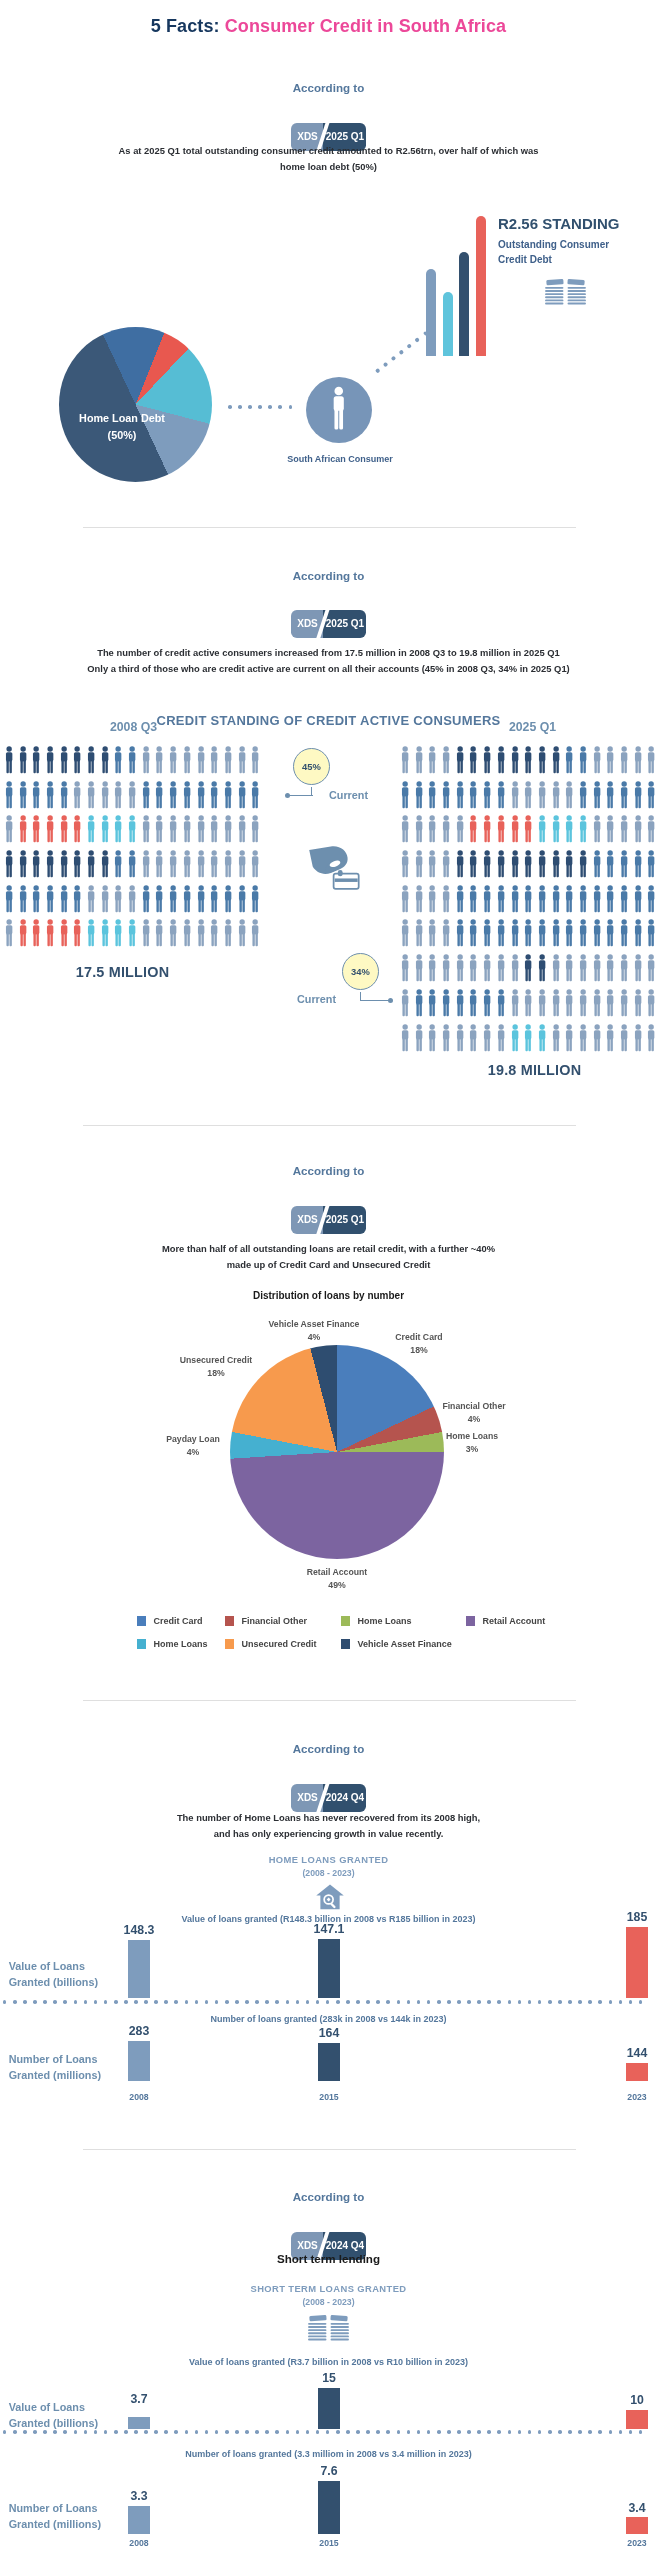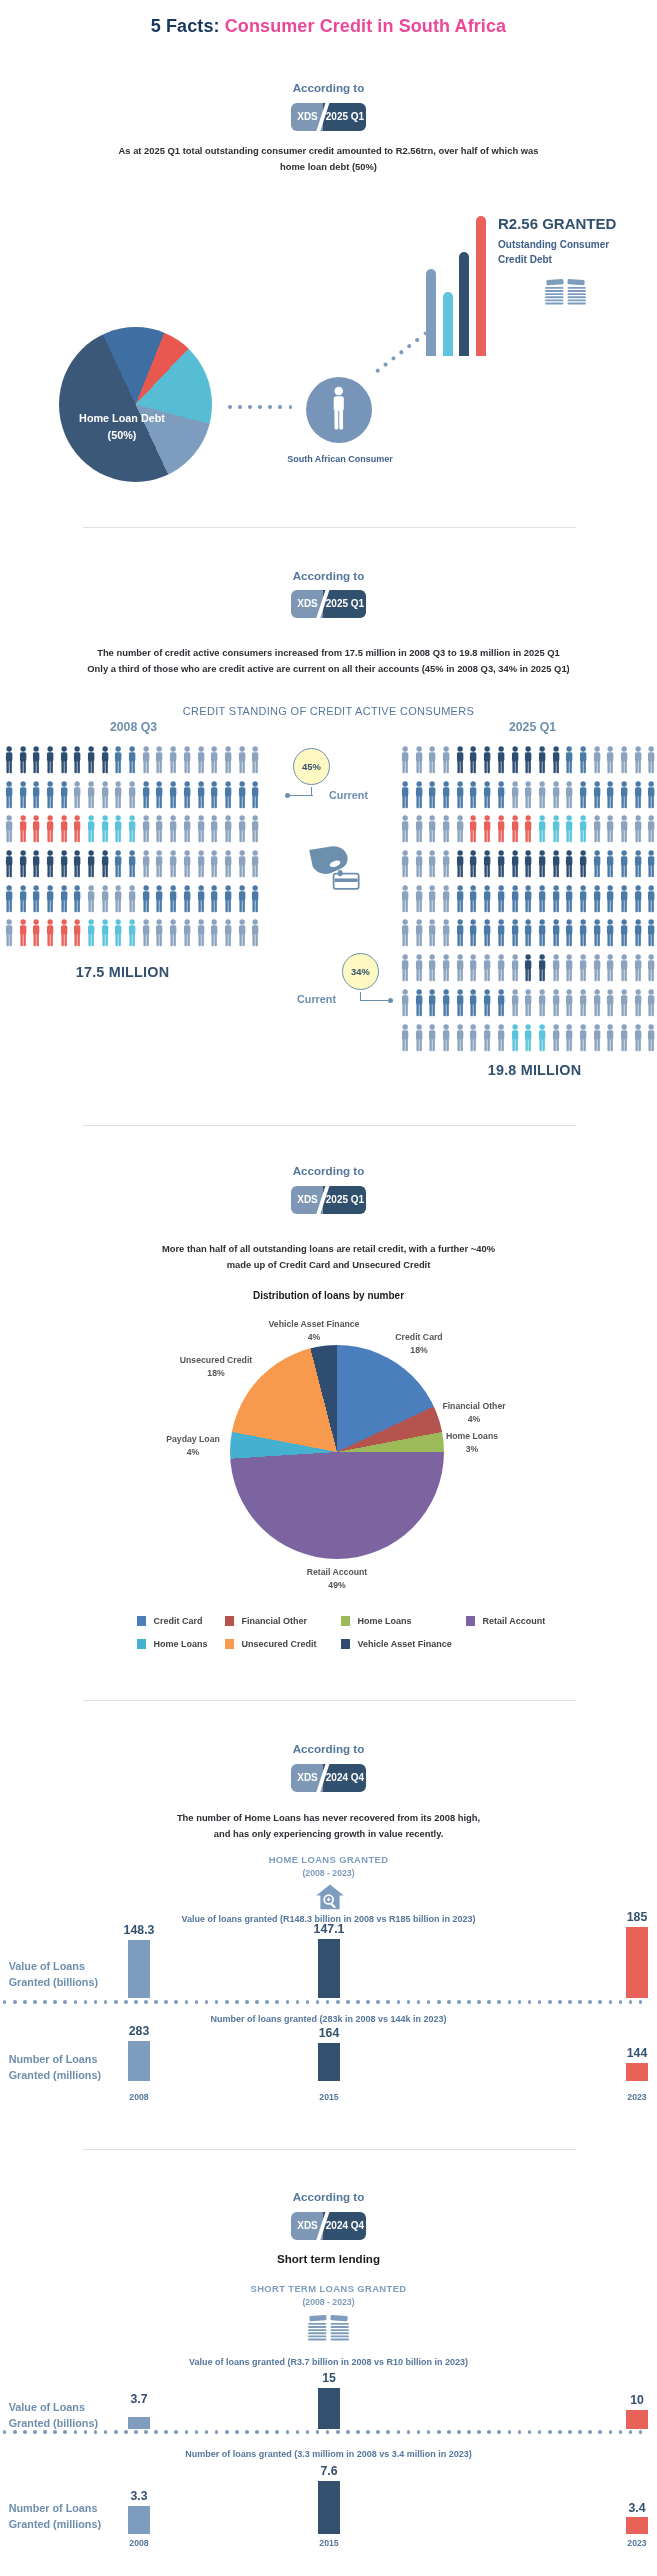--- a/index.html
+++ b/index.html
@@ -4,37 +4,37 @@
 <style>
   html,body{margin:0;padding:0;background:#fff;}
   #page{position:relative;width:657px;height:2576px;background:#fff;overflow:hidden;
         font-family:"Liberation Sans",sans-serif;}
   .abs{position:absolute;}
   .ctr{left:0;width:100%;text-align:center;}
   .title{top:16px;font-size:18px;letter-spacing:0.1px;}
   .title .t-bold{color:#16375e;font-weight:800;}
   .title .t-rest{color:#ec4899;font-weight:600;text-align:right;}
   .according-label{color:#54779c;font-size:11.6px;font-weight:600;}
-  .badge{position:relative;width:75px;height:27.5px;border-radius:5.8px;overflow:hidden;display:inline-block;}
+  .badge{position:relative;width:75px;height:27.5px;border-radius:5.8px;overflow:hidden;display:inline-block;margin-top:20px;}
   .badge .bl{position:absolute;left:0;top:0;bottom:0;width:35px;background:#7e97b5;}
   .badge .br{position:absolute;right:0;top:0;bottom:0;width:43px;background:#31506e;}
   .badge .bs{position:absolute;left:30px;top:-2.9px;bottom:-2.9px;width:3.6px;background:#fff;transform:skewX(-18deg);}
   .badge .bt{position:absolute;left:0;top:0;width:33px;line-height:27.5px;color:#fff;font-weight:bold;font-size:10px;text-align:center;}
   .badge .bp{position:absolute;right:0;top:0;width:42px;line-height:27.5px;color:#fff;font-weight:bold;font-size:10px;text-align:center;}
   .fact{font-size:9.4px;font-weight:bold;color:#2b2e33;line-height:1.65;}
   .divider{position:absolute;left:83px;width:493px;height:0.7px;background:#dfdfdf;}
   .pie{border-radius:50%;}
   .pie1-label{color:#fff;font-size:10.8px;font-weight:bold;line-height:1.55;text-align:center;}
   .consumer-circle{border-radius:50%;background:#7795b8;display:flex;align-items:center;justify-content:center;}
   .small-cap{color:#3f608a;font-size:9px;font-weight:600;text-align:center;}
   .headline{color:#31506e;font-size:15px;font-weight:800;}
   .headsub{color:#3f608a;font-size:10px;font-weight:600;text-align:right;}
   .bars1{position:absolute;}
   .bars1 .b{position:absolute;bottom:0;width:10px;border-radius:5px 5px 0 0;}
-  .pict-title{color:#54779c;font-size:11px;font-weight:400;letter-spacing:0.3px;}
+  .pict-title{color:#54779c;font-size:13px;font-weight:700;letter-spacing:0.3px;margin-top:8px;}
   .grp-label{color:#6d8fae;font-size:12.3px;font-weight:600;text-align:center;}
   .p-row{display:flex;gap:1.4px;height:32.5px;margin-bottom:2.2px;}
   .p-row svg{width:12.3px;height:32.5px;flex:none;}
   .pct-circle{border:1.4px solid #6d8fae;border-radius:50%;background:#fef9c3;width:35px;height:35px;
               line-height:35px;text-align:center;color:#33506e;font-size:9.4px;font-weight:bold;}
   .conn{background:#6d8fae;}
   .conn-dot{width:5px;height:5px;border-radius:50%;background:#6d8fae;}
   .current-label{color:#6d8fae;font-size:10.8px;font-weight:600;}
   .total-label{color:#33506e;font-size:14.4px;font-weight:800;text-align:center;letter-spacing:0.2px;}
   .chart3-title{color:#1a1a1a;font-size:10px;font-weight:bold;}
@@ -110,21 +110,21 @@
       <span class="dot"></span>
       <span class="dot"></span>
       <span class="dot"></span>
     </div>
   <div id="bars1" class="bars1" style="left:423px;top:213px;width:69px;height:143px">
       <div class="b" style="left: 2.9px; height: 87px; background: rgb(126, 156, 189);"></div>
       <div class="b" style="left: 19.5px; height: 64px; background: rgb(95, 196, 220);"></div>
       <div class="b" style="left: 36px; height: 104px; background: rgb(51, 80, 110);"></div>
       <div class="b" style="left: 53px; height: 140px; background: rgb(232, 98, 90);"></div>
     </div>
-  <div class="abs headline" style="left:498px;top:215px">R2.56 GRANTED</div>
+  <div class="abs headline" style="left:498px;top:215px">R2.56 STANDING</div>
   <div class="abs headsub" style="left:498px;top:239px">Outstanding Consumer</div>
   <div class="abs headsub" style="left:498px;top:254px">Credit Debt</div>
   <span class="abs" id="money-icon-1" style="left:543px;top:276px"><svg viewBox="0 0 64 44" width="45" height="30" fill="#7e9cbd">
         <rect x="2" y="16" width="27" height="2.8" rx="1.4"></rect>
         <rect x="35" y="16" width="27" height="2.8" rx="1.4"></rect>
         <rect x="2" y="20.6" width="27" height="2.8" rx="1.4"></rect>
         <rect x="35" y="20.6" width="27" height="2.8" rx="1.4"></rect>
         <rect x="2" y="25.2" width="27" height="2.8" rx="1.4"></rect>
         <rect x="35" y="25.2" width="27" height="2.8" rx="1.4"></rect>
         <rect x="2" y="29.799999999999997" width="27" height="2.8" rx="1.4"></rect>

